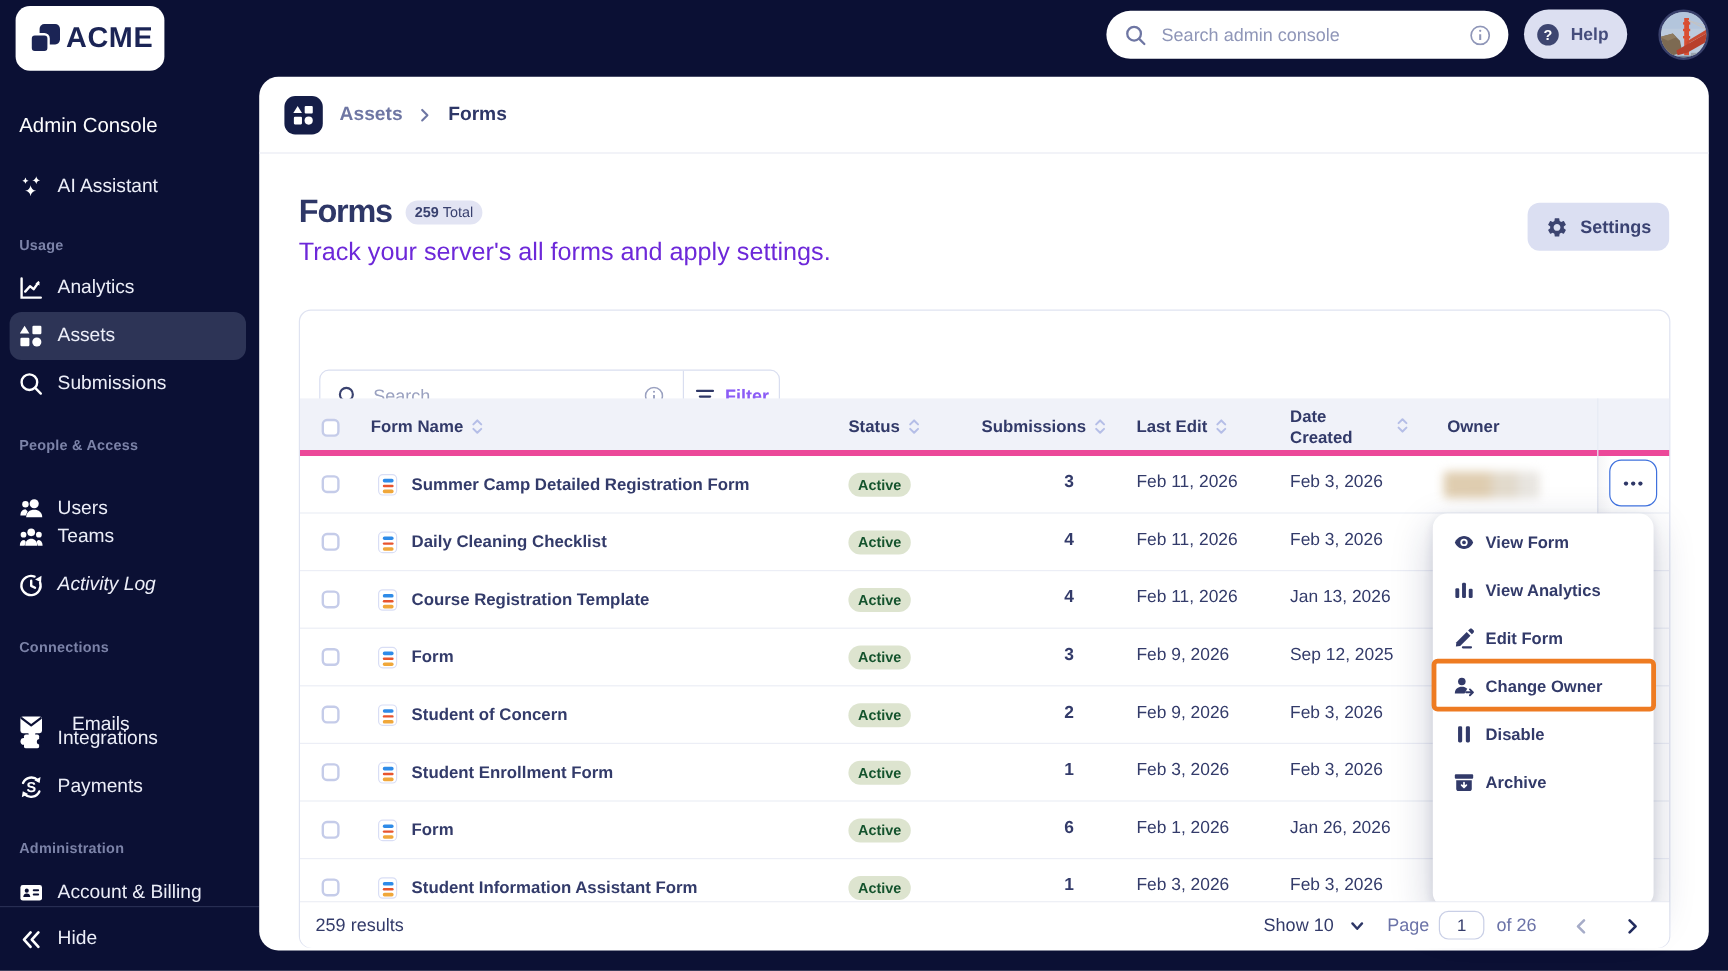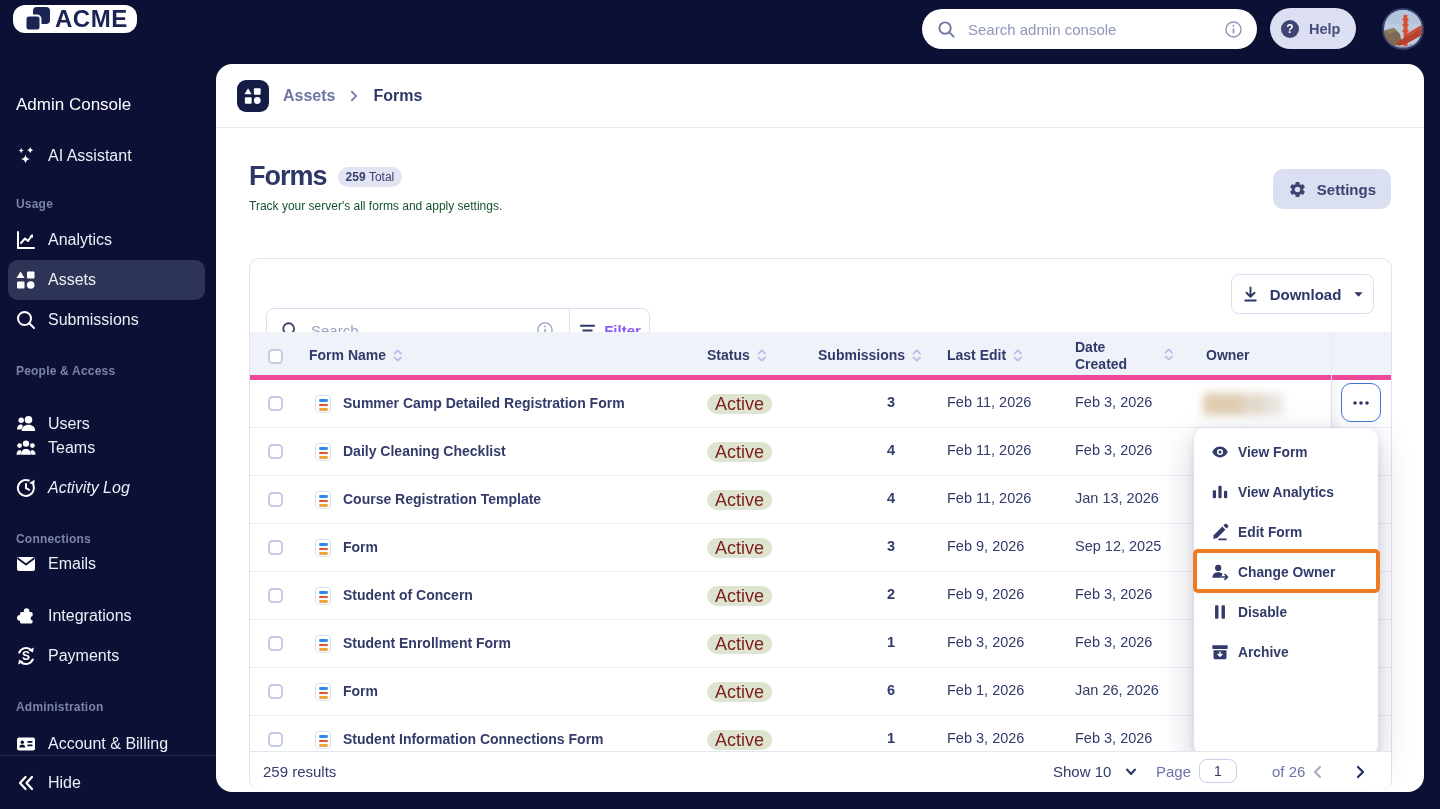--- a/index.html
+++ b/index.html
@@ -1,21 +1,21 @@
 <!DOCTYPE html>
 <html><head>
 <meta charset="utf-8">
 <style>
 * { margin:0; padding:0; box-sizing:border-box; }
 html,body { width:1440px; height:809px; overflow:hidden; }
 body { background:#0b1034; font-family:"Liberation Sans",sans-serif; position:relative; color:#323a69; }
 .abs { position:absolute; }
 
 
-.logo { left:13px; top:5px; width:124px; height:28px; background:#fff; border-radius:12px; display:flex; align-items:center; padding-left:11px; }
+.logo { left:13px; top:5px; width:124px; height:54px; background:#fff; border-radius:12px; display:flex; align-items:center; padding-left:11px; }
 .logo .word { font-size:24px; font-weight:bold; color:#1b2455; letter-spacing:0.5px; margin-left:4px; }
 .topsearch { left:922px; top:9px; width:335px; height:40px; background:#fff; border-radius:20px; display:flex; align-items:center; padding:0 15px; }
 .topsearch .ph { color:#8f96b8; font-size:15px; margin-left:12px; flex:1; }
 .helpbtn { left:1270px; top:8px; width:86px; height:41px; background:#dcdff1; border-radius:21px; display:flex; align-items:center; padding-left:11px; }
 .helpbtn .q { width:18px; height:18px; border-radius:50%; background:#3d4570; color:#fff; font-size:12px; font-weight:bold; display:flex; align-items:center; justify-content:center; }
 .helpbtn .t { font-size:14.5px; font-weight:bold; color:#454d7c; margin-left:10px; }
 .avatar { left:1382px; top:8px; width:42px; height:42px; border-radius:50%; overflow:hidden; border:2px solid #39406b; }
 
 
 .sb-title { left:16px; top:95px; font-size:17px; color:#fdfdfe; }
@@ -28,38 +28,38 @@
 
 
 .main { left:216px; top:64px; width:1208px; height:728px; background:#fff; border-radius:16px; overflow:hidden; }
 .crumb { position:absolute; left:0; top:0; width:100%; height:64px; border-bottom:1px solid #e9ebf4; display:flex; align-items:center; padding-left:21px; }
 .crumb .cicon { width:32px; height:32px; background:#151d47; border-radius:9px; display:flex; align-items:center; justify-content:center; }
 .crumb .a { color:#6e76a3; font-size:16px; font-weight:bold; margin-left:14px; }
 .crumb .f { color:#2e3767; font-size:16px; font-weight:bold; }
 .title-row { position:absolute; left:33px; top:97px; display:flex; align-items:center; }
 .title-row h1 { font-size:27px; letter-spacing:-1px; color:#2e3767; font-weight:bold; }
 .badge { margin-left:11px; height:20px; background:#e2e4f3; border-radius:10px; display:flex; align-items:center; padding:0 8px; font-size:12px; color:#39416f; }
-.subtitle { position:absolute; left:33px; top:135px; font-size:12px; color:#14532d; }
+.subtitle { position:absolute; left:33px; top:135px; font-size:21px; color:#6d28d9; }
 .settings { position:absolute; right:33px; top:105px; height:40px; background:#dbdff2; border-radius:10px; display:flex; align-items:center; padding:0 15px; font-size:15px; font-weight:bold; color:#3a4272; }
 
 
 .tcard { position:absolute; left:33px; top:194px; width:1143px; height:532px; border:1px solid #dfe3f1; border-radius:10px; background:#fff; }
 .sgroup { position:absolute; left:16px; top:15px; width:384px; height:44px; border:1px solid #d9def0; border-radius:8px; display:flex; align-items:center;margin-top:34px; }
 .sgroup .sdiv { position:absolute; left:302px; top:0; width:1px; height:42px; background:#d9def0; }
 .sgroup .ph { color:#9aa1c0; font-size:15px; margin-left:12px; flex:1; }
 .sgroup .filter { position:absolute; left:302px; width:82px; height:42px; display:flex; align-items:center; justify-content:center; font-size:15px; font-weight:bold; color:#8b5cf6; }
 .dl { position:absolute; right:17px; top:15px; width:143px; height:40px; border:1px solid #d9def0; border-radius:8px; display:flex; align-items:center; justify-content:center; font-size:15px; font-weight:bold; color:#2e3767; }
 
 .thead { position:absolute; left:0; top:73px; width:100%; height:48px; background:#f0f2f9; border-bottom:5px solid #ec4899; font-size:14px; font-weight:bold; color:#323a69; }
 .tvline { position:absolute; left:1081px; top:73px; bottom:0; width:1px; background:#e7eaf4; }
 .rows { position:absolute; left:0; top:121px; width:100%; }
 .row { position:relative; height:48px; border-bottom:1px solid #eceef6; }
 .cb { position:absolute; left:17.5px; top:50%; margin-top:-7.5px; width:15px; height:15px; border:2px solid #c5cce9; border-radius:4.5px; background:#fff; }
 .fname { position:absolute; left:93px; top:15px; font-size:14px; font-weight:bold; color:#333b6a; }
-.activeb { position:absolute; left:457px; top:14px; height:20px; background:#dde4cf; border-radius:10px; padding:0 8px; font-size:18px; font-weight:normal; color:#7f1d1d; display:flex; align-items:center; }
+.activeb { position:absolute; left:457px; top:14px; height:20px; background:#dde4cf; border-radius:10px; padding:0 8px; font-size:12px; font-weight:bold; color:#14532d; display:flex; align-items:center; }
 .subn { position:absolute; left:568px; width:77px; top:14px; text-align:right; font-size:14.5px; font-weight:bold; color:#333b6a; }
 .ledit { position:absolute; left:697px; top:14px; font-size:14.5px; color:#333b6a; }
 .dcreate { position:absolute; left:825px; top:14px; font-size:14.5px; color:#333b6a; }
 
 .tfoot { position:absolute; left:0; top:492px; width:100%; height:39px; background:#fff; border-top:1px solid #e3e6f1; border-radius:0 0 10px 10px; font-size:15px; color:#333b6a; z-index:5;text-align:center; }
 .fitem { position:absolute; top:11px; }
 .fitem.pagein { top:7px; }
 .hcell { position:absolute; top:15px; display:flex; align-items:center; }
 .hcell.two { top:7px; line-height:17px; }
 .sort { width:9.5px; height:15px; margin-left:7px; }
@@ -181,21 +181,21 @@
   </div>
 <div class="abs sb-item" style="top:468px;font-style:italic;">
     <svg viewBox="0 0 20 20">
       <path d="M12.8 2.5 A8 8 0 1 0 17.4 7.3" fill="none" stroke="#fff" stroke-width="2" stroke-linecap="round"></path>
       <path d="M18.6 1.7 L18.2 7.2 L13.2 4.9 Z" fill="#fff"></path>
       <path d="M10 6 L10 10.2 L13.2 11.8" fill="none" stroke="#fff" stroke-width="2" stroke-linecap="round" stroke-linejoin="round"></path>
     </svg>
     <span class="t">Activity Log</span>
   </div>
 <div class="abs sb-label" style="top:532px;">Connections</div>
-<div class="abs sb-item" style="top:544px;">
+<div class="abs sb-item" style="top:584px;gap:12px;">
     <svg viewBox="0 0 20 20">
       <rect x="1" y="3" width="18" height="14" rx="2" fill="#fff"></rect>
       <path d="M2 4.5 L10 10.5 L18 4.5" fill="none" stroke="#0b1034" stroke-width="1.8" stroke-linecap="round" stroke-linejoin="round"></path>
     </svg>
     <span class="t">Emails</span>
   </div>
 <div class="abs sb-item" style="top:596px;">
     <svg viewBox="0 0 20 20">
       <rect x="4" y="6" width="12.6" height="11.6" rx="1.6" fill="#fff"></rect>
       <circle cx="10.6" cy="5" r="2.8" fill="#fff"></circle>
@@ -268,30 +268,20 @@
           <circle cx="9" cy="9" r="8" fill="none" stroke="#9aa1c0" stroke-width="1.5"></circle>
           <line x1="9" y1="8" x2="9" y2="13" stroke="#9aa1c0" stroke-width="1.8"></line>
           <circle cx="9" cy="5" r="1" fill="#9aa1c0"></circle>
         </svg>
       <div class="sdiv"></div>
       <div class="filter"><svg width="17" height="17" viewBox="0 0 18 18" style="margin-right:8px;">
             <line x1="2" y1="4" x2="16" y2="4" stroke="#2e3767" stroke-width="2" stroke-linecap="round"></line>
             <line x1="4.5" y1="9" x2="13.5" y2="9" stroke="#2e3767" stroke-width="2" stroke-linecap="round"></line>
             <line x1="7" y1="14" x2="11" y2="14" stroke="#2e3767" stroke-width="2" stroke-linecap="round"></line>
           </svg>Filter</div>
-    </div>
-    <div class="dl">
-      <svg width="19" height="19" viewBox="0 0 20 20" style="margin-right:10px;">
-          <path d="M10 2.5 L10 12 M5.8 8.2 L10 12.4 L14.2 8.2" fill="none" stroke="#2e3767" stroke-width="2" stroke-linecap="round" stroke-linejoin="round"></path>
-          <line x1="4.5" y1="16.3" x2="15.5" y2="16.3" stroke="#2e3767" stroke-width="2" stroke-linecap="round"></line>
-        </svg>
-      Download
-      <svg width="11" height="11" viewBox="0 0 12 12" style="margin-left:12px;">
-          <path d="M1.5 3.5 L6 8.5 L10.5 3.5 Z" fill="#2e3767"></path>
-        </svg>
     </div>
     <div class="thead">
       <div class="cb" style="top:24px;"></div>
       <span class="hcell" style="left:59px;">Form Name<svg class="sort" viewBox="0 0 10 16">
             <path d="M1.5 6 L5 2.5 L8.5 6" fill="none" stroke="#b5bee7" stroke-width="1.8" stroke-linecap="round" stroke-linejoin="round"></path>
             <path d="M1.5 10 L5 13.5 L8.5 10" fill="none" stroke="#b5bee7" stroke-width="1.8" stroke-linecap="round" stroke-linejoin="round"></path>
           </svg></span>
       <span class="hcell" style="left:457px;">Status<svg class="sort" viewBox="0 0 10 16">
             <path d="M1.5 6 L5 2.5 L8.5 6" fill="none" stroke="#b5bee7" stroke-width="1.8" stroke-linecap="round" stroke-linejoin="round"></path>
             <path d="M1.5 10 L5 13.5 L8.5 10" fill="none" stroke="#b5bee7" stroke-width="1.8" stroke-linecap="round" stroke-linejoin="round"></path>
@@ -407,37 +397,37 @@
           <span class="ledit">Feb 1, 2026</span>
           <span class="dcreate">Jan 26, 2026</span>
         </div>
       <div class="row">
           <div class="cb"></div>
           <span class="ficon">
             <i class="b1"></i>
             <i class="b2"></i>
             <i class="b3"></i>
           </span>
-          <span class="fname">Student Information Connections Form</span>
+          <span class="fname">Student Information Assistant Form</span>
           <span class="activeb">Active</span>
           <span class="subn">1</span>
           <span class="ledit">Feb 3, 2026</span>
           <span class="dcreate">Feb 3, 2026</span>
         </div>
     </div>
     <div class="stickybg"></div>
     <div class="tfoot">
       <span class="fitem" style="left:13px;">259 results</span>
       <span class="fitem" style="left:803px;">Show 10</span>
       <svg class="fitem" width="12" height="12" viewBox="0 0 12 12" style="left:875px; top:14px;">
           <path d="M2 3.5 L6 8 L10 3.5" fill="none" stroke="#2e3767" stroke-width="2" stroke-linecap="round" stroke-linejoin="round"></path>
         </svg>
       <span class="fitem" style="left:906px; color:#6b73a8;">Page</span>
       <span class="fitem pagein" style="left:949px;">1</span>
-      <span class="fitem" style="left:997px; color:#6b73a8;margin-left:25px;">of 26</span>
+      <span class="fitem" style="left:997px; color:#6b73a8;">of 26</span>
       <svg class="fitem" width="16" height="16" viewBox="0 0 16 16" style="left:1060px; top:12px;">
           <path d="M10 3 L5 8 L10 13" fill="none" stroke="#a6acc8" stroke-width="2.2" stroke-linecap="round" stroke-linejoin="round"></path>
         </svg>
       <svg class="fitem" width="16" height="16" viewBox="0 0 16 16" style="left:1102px; top:12px;">
           <path d="M6 3 L11 8 L6 13" fill="none" stroke="#222c5e" stroke-width="2.2" stroke-linecap="round" stroke-linejoin="round"></path>
         </svg>
     </div>
   </div>
 </div>
 

